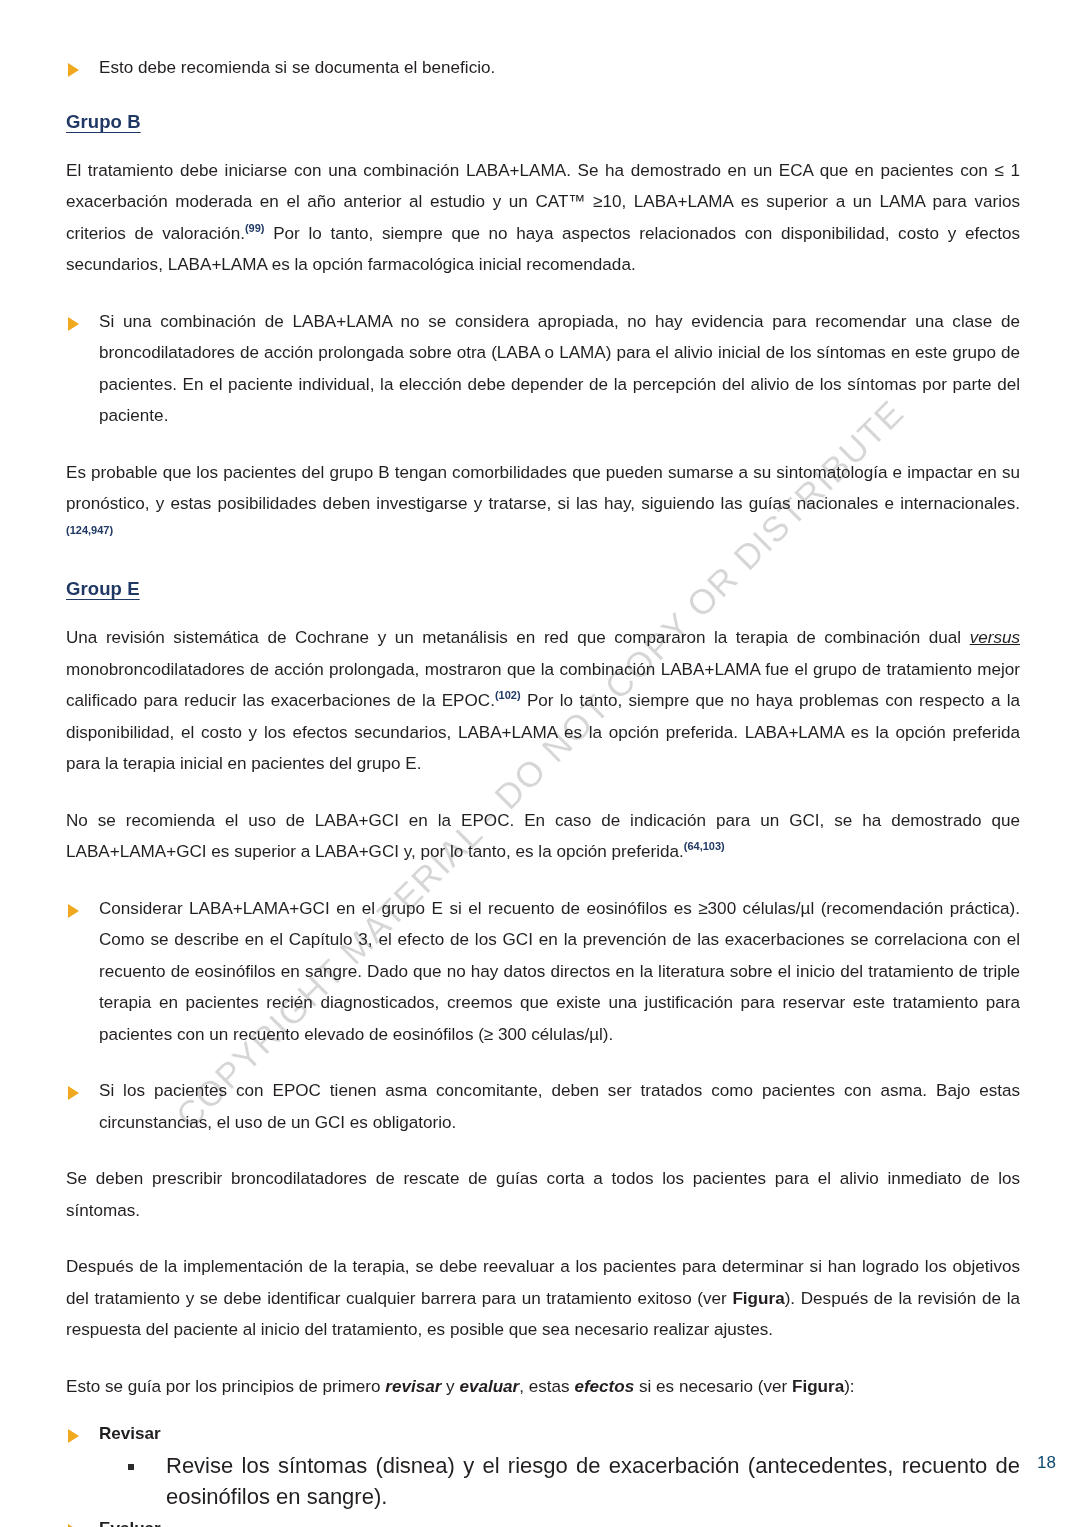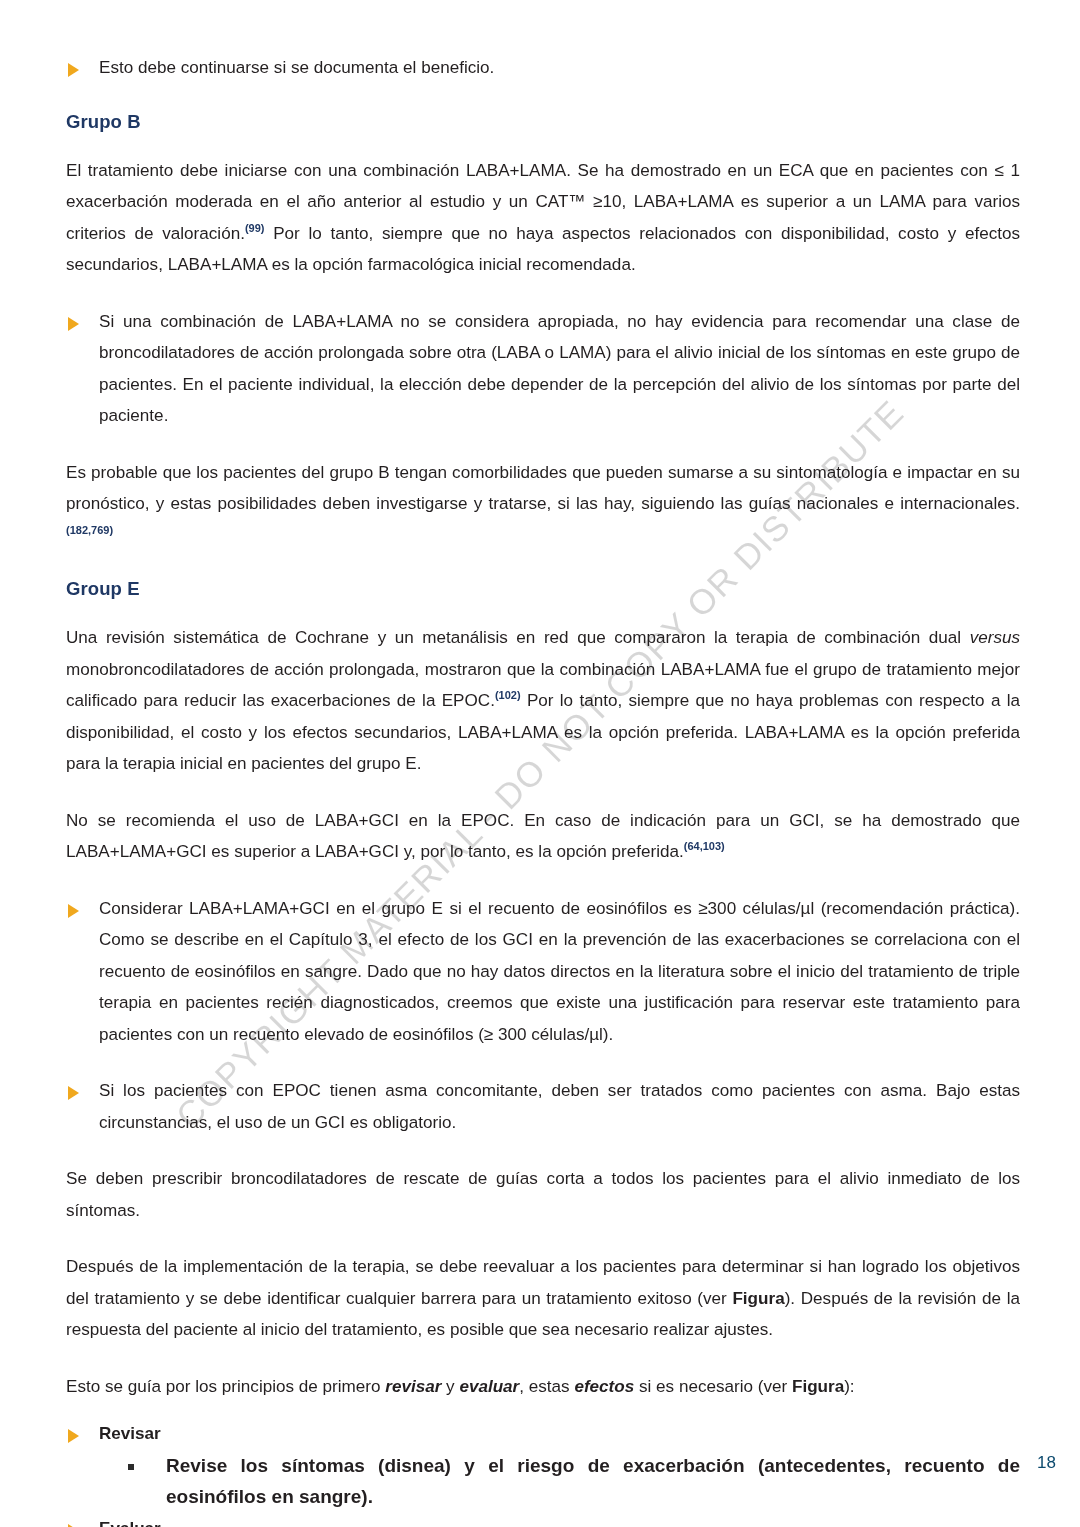--- a/index.html
+++ b/index.html
@@ -67,20 +67,21 @@
   .spacer-small { height: 16px; }
   .spacer-heading-top { height: 27px; }
   .spacer-heading-bottom { height: 22px; }
 
   
   h2.section-heading {
     margin: 0;
     font-size: 18.5px;
     font-weight: bold;
     color: #1f3864;
+    text-decoration: underline;
     text-underline-offset: 4px;
     letter-spacing: 0.1px;
   }
 
   
   .arrow-item {
     position: relative;
     padding-left: 33px;
     font-size: 17.1px;
     line-height: 31.5px;
@@ -102,45 +103,44 @@
 
   .arrow-label {
     font-weight: bold;
     font-size: 17.1px;
   }
 
   
   .square-item {
     position: relative;
     padding-left: 100px;
-    font-size: 19px;
+    font-size: 22px;
     line-height: 31.5px;
     text-align: justify;
     color: #231f20;
-    font-weight: bold;
   }
   .square-icon {
     position: absolute;
     left: 62px;
     top: 14px;
     width: 6px;
     height: 6px;
     background: #2b2b2b;
   }
 
   
   sup.cite {
     font-size: 11px;
     color: #1f3864;
     font-weight: bold;
     vertical-align: super;
     line-height: 0;
   }
   .b { font-weight: bold; }
-  .i { font-style: italic; }
+  .i { font-style: italic; text-decoration: underline; }
   .bi { font-weight: bold; font-style: italic; }
 
   
   .page-number {
     position: absolute;
     right: 24px;
     bottom: 54px;
     font-size: 17px;
     color: #0c4a6e;
     z-index: 10;
@@ -152,41 +152,41 @@
 <div class="page">
 
   <div class="watermark">
     <div class="watermark-text">COPYRIGHT MATERIAL - DO NOT COPY OR DISTRIBUTE</div>
   </div>
 
   <div class="content">
 
     <div class="arrow-item no-justify">
       <span class="arrow-icon"></span>
-      <span>Esto debe continuarse si se documenta el beneficio.</span>
+      <span>Esto debe recomienda si se documenta el beneficio.</span>
     </div>
 
     <div class="spacer-heading-top"></div>
 
     <h2 class="section-heading">Grupo B</h2>
 
     <div class="spacer-heading-bottom"></div>
 
     <p class="body-text"><span>El tratamiento debe iniciarse con una combinación LABA+LAMA. Se ha demostrado en un ECA que en pacientes con ≤ 1 exacerbación moderada en el año anterior al estudio y un CAT™ ≥10, LABA+LAMA es superior a un LAMA para varios criterios de valoración.</span><sup class="cite">(99)</sup><span> Por lo tanto, siempre que no haya aspectos relacionados con disponibilidad, costo y efectos secundarios, LABA+LAMA es la opción farmacológica inicial recomendada.</span></p>
 
     <div class="spacer-para"></div>
 
     <div class="arrow-item">
       <span class="arrow-icon"></span>
       <span>Si una combinación de LABA+LAMA no se considera apropiada, no hay evidencia para recomendar una clase de broncodilatadores de acción prolongada sobre otra (LABA o LAMA) para el alivio inicial de los síntomas en este grupo de pacientes. En el paciente individual, la elección debe depender de la percepción del alivio de los síntomas por parte del paciente.</span>
     </div>
 
     <div class="spacer-para"></div>
 
-    <p class="body-text"><span>Es probable que los pacientes del grupo B tengan comorbilidades que pueden sumarse a su sintomatología e impactar en su pronóstico, y estas posibilidades deben investigarse y tratarse, si las hay, siguiendo las guías nacionales e internacionales.</span><sup class="cite">(182,769)</sup></p>
+    <p class="body-text"><span>Es probable que los pacientes del grupo B tengan comorbilidades que pueden sumarse a su sintomatología e impactar en su pronóstico, y estas posibilidades deben investigarse y tratarse, si las hay, siguiendo las guías nacionales e internacionales.</span><sup class="cite">(124,947)</sup></p>
 
     <div class="spacer-heading-top"></div>
 
     <h2 class="section-heading">Group E</h2>
 
     <div class="spacer-heading-bottom"></div>
 
     <p class="body-text"><span>Una revisión sistemática de Cochrane y un metanálisis en red que compararon la terapia de combinación dual </span><span class="i">versus</span><span> monobroncodilatadores de acción prolongada, mostraron que la combinación LABA+LAMA fue el grupo de tratamiento mejor calificado para reducir las exacerbaciones de la EPOC.</span><sup class="cite">(102)</sup><span> Por lo tanto, siempre que no haya problemas con respecto a la disponibilidad, el costo y los efectos secundarios, LABA+LAMA es la opción preferida. LABA+LAMA es la opción preferida para la terapia inicial en pacientes del grupo E.</span></p>
 
     <div class="spacer-para"></div>

